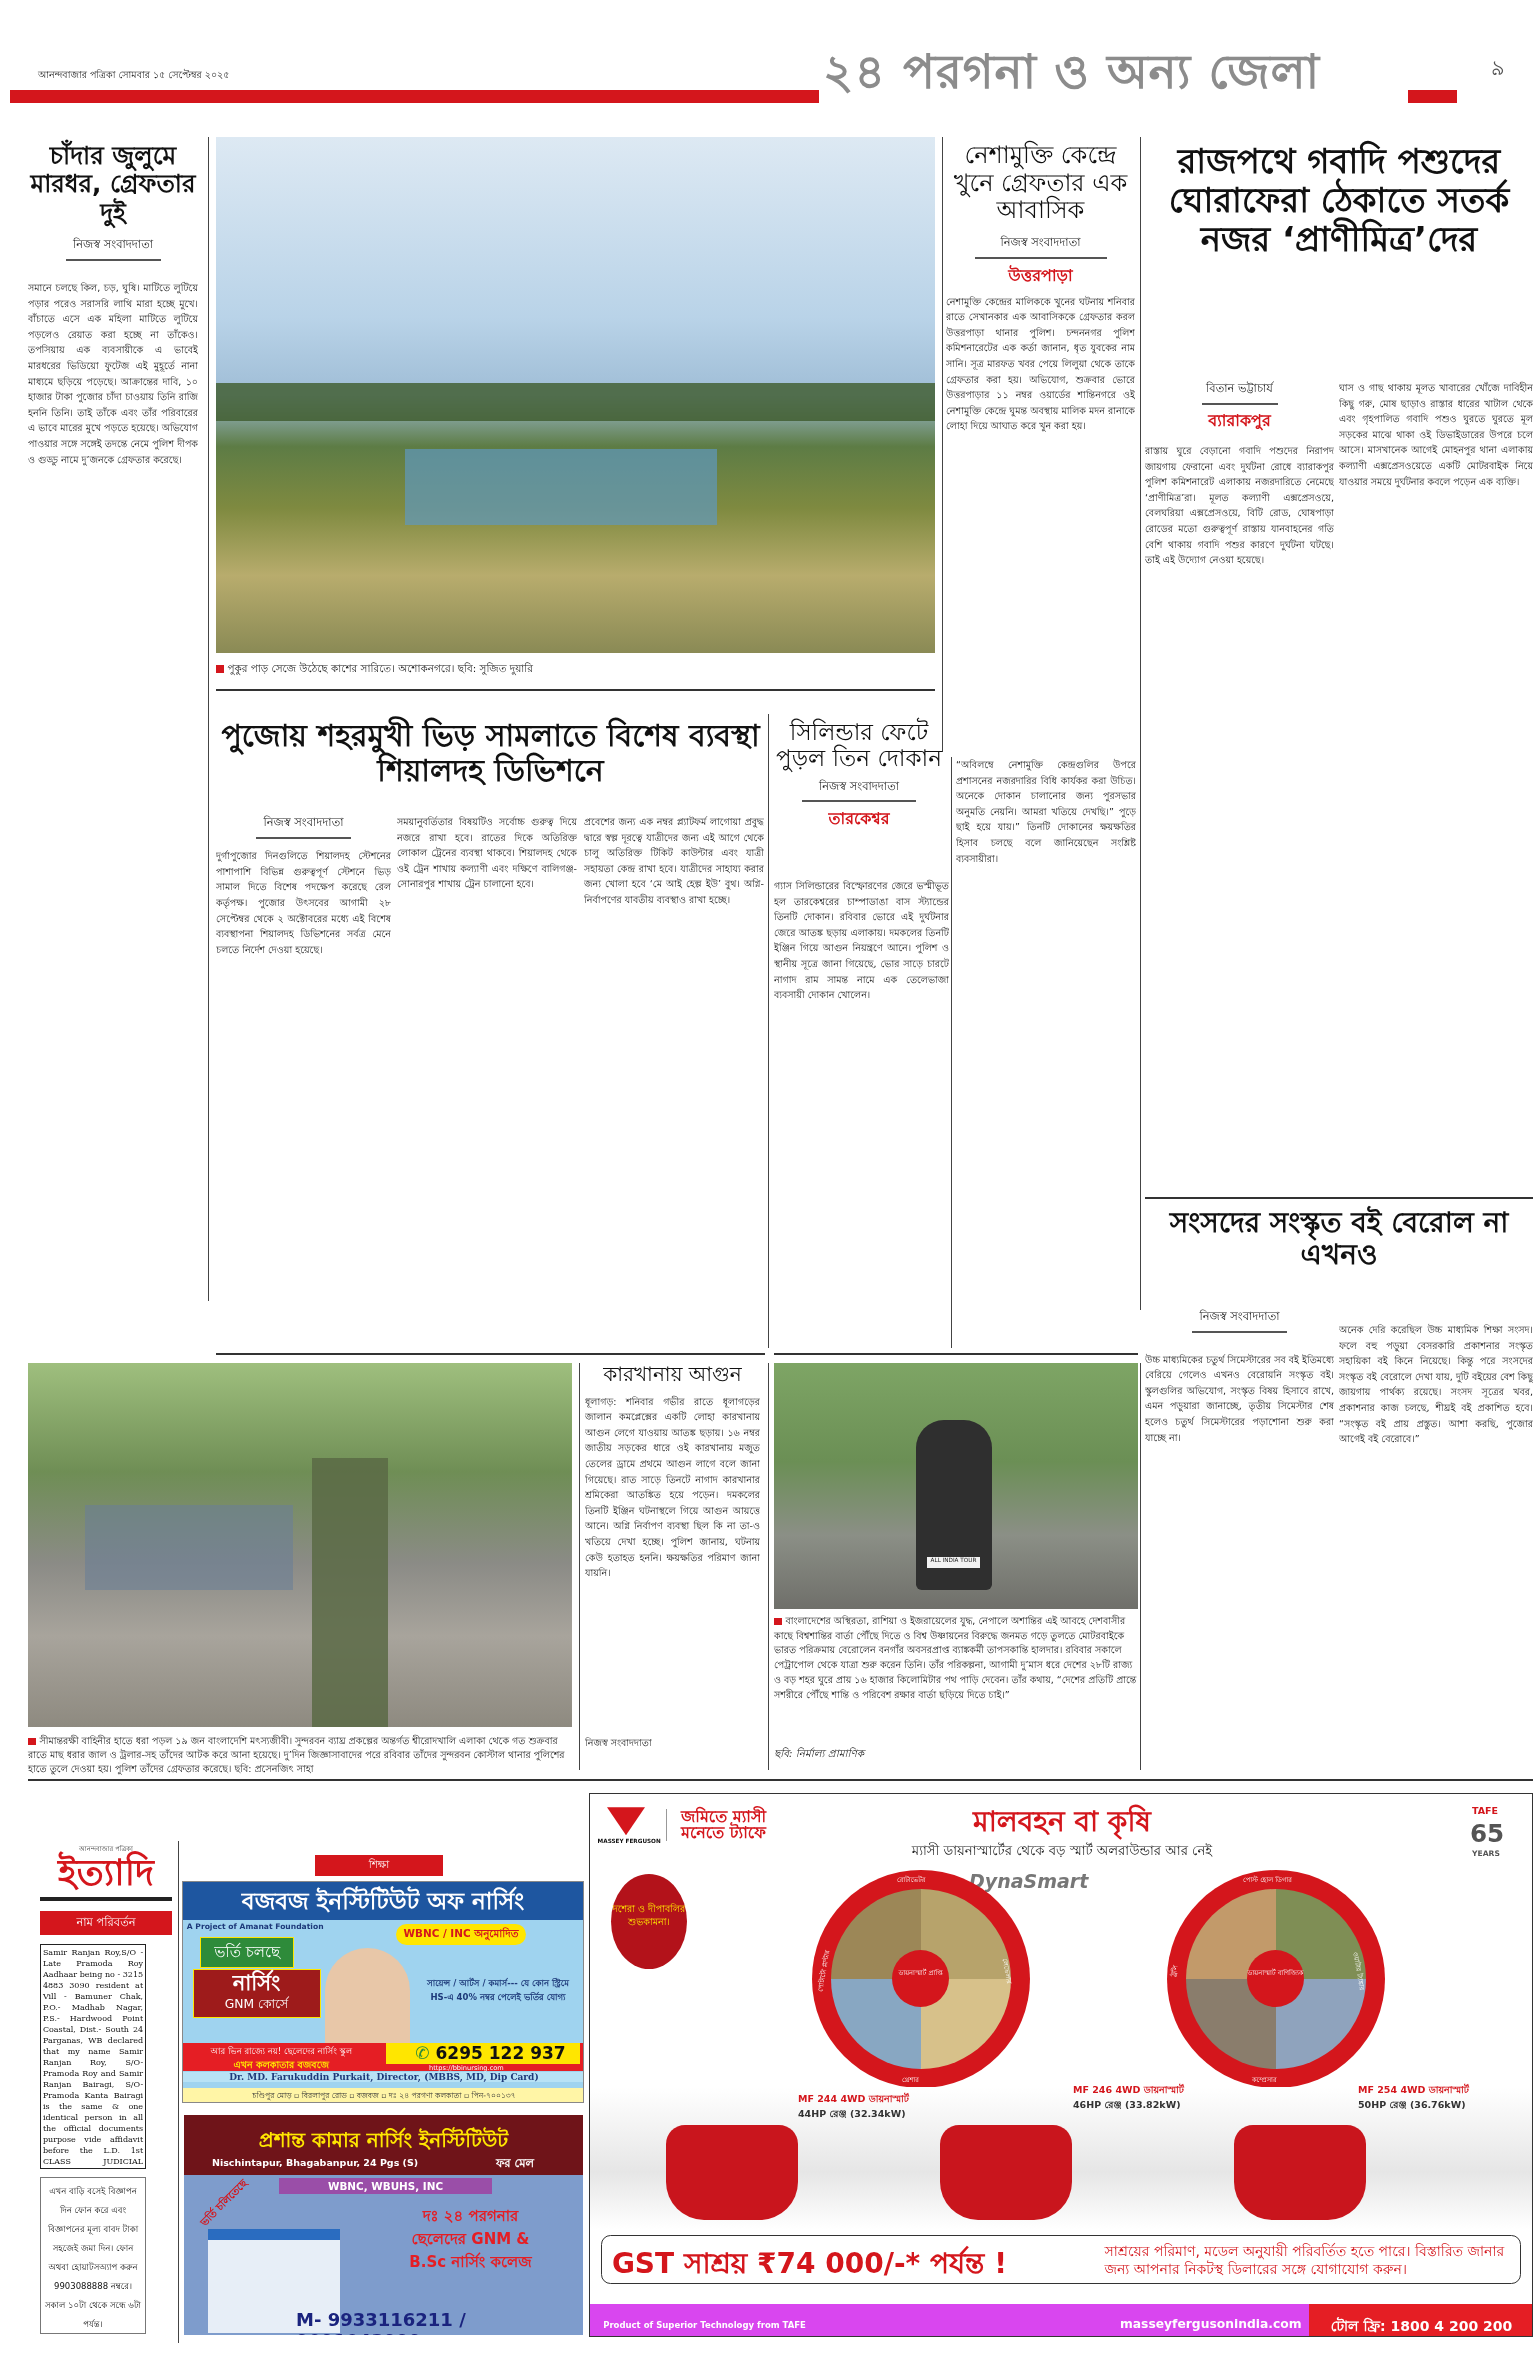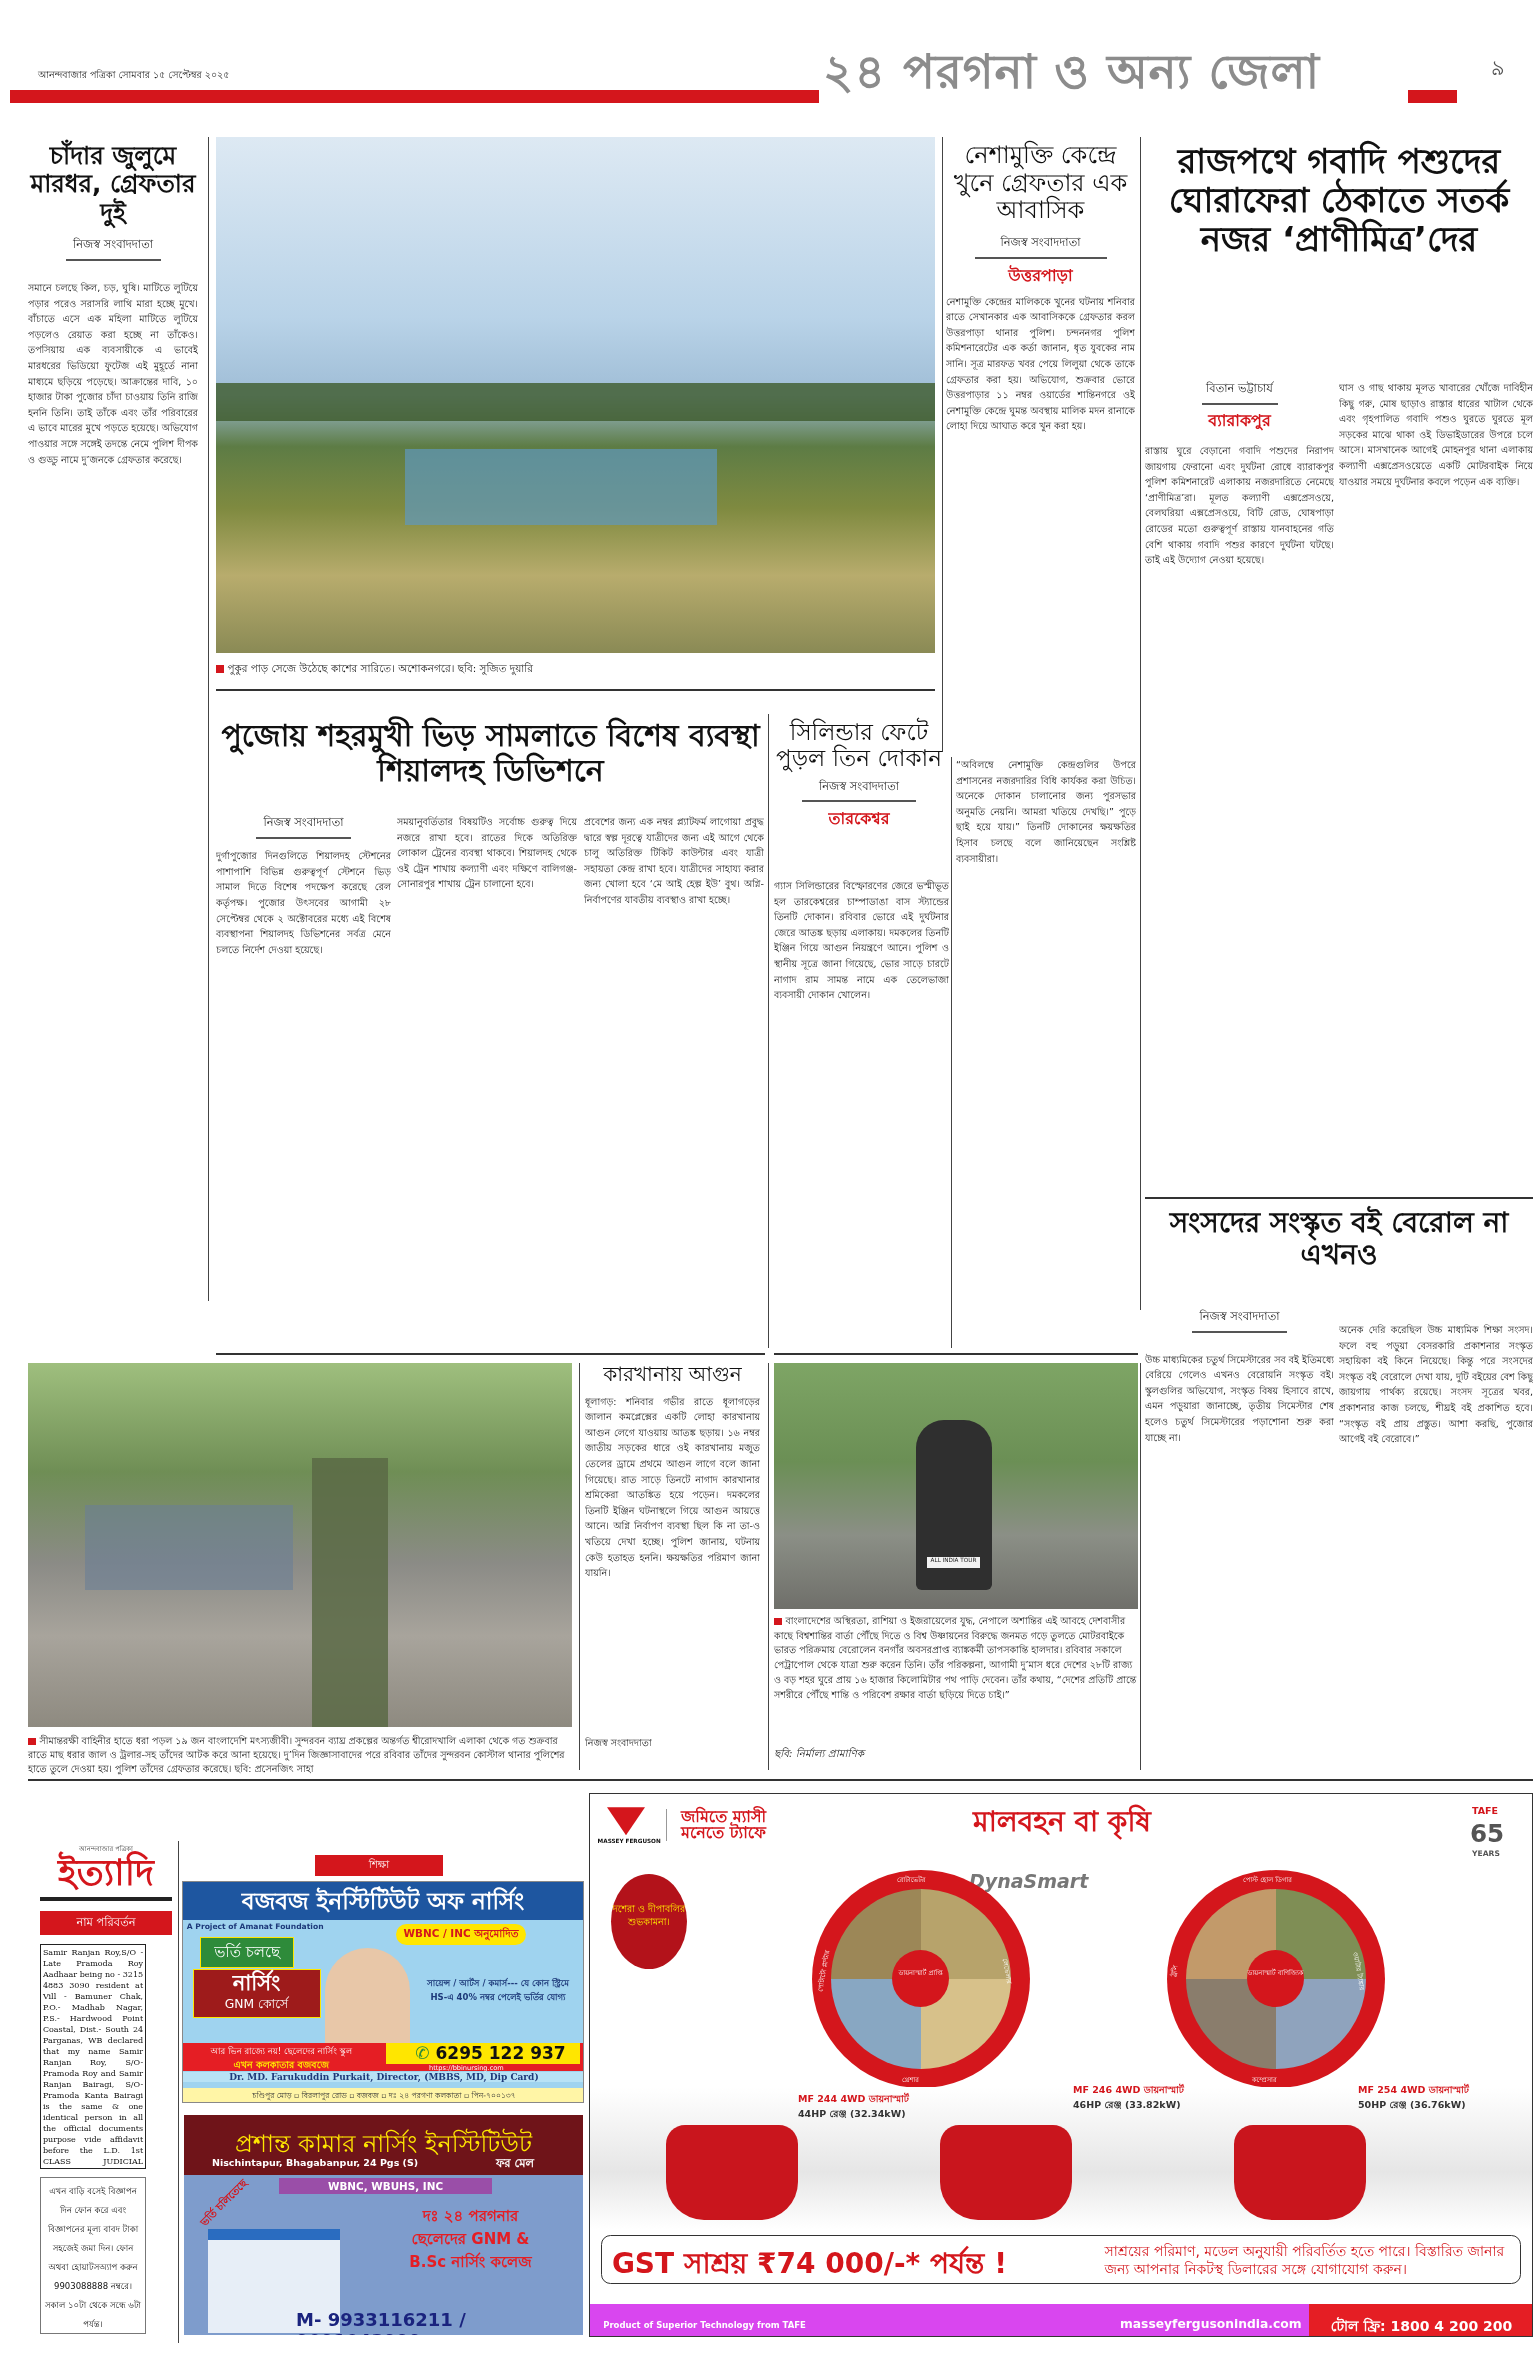--- a/index.html
+++ b/index.html
@@ -154,21 +154,21 @@
   <div style="position:absolute;left:0;top:161px;width:402px;height:28px;background:#e51e24"></div>
   <div style="position:absolute;left:3.8px;top:163px;width:189px;font-size:8.5px;color:#fff;text-align:center">আর ভিন রাজ্যে নয়! ছেলেদের নার্সিং স্কুল</div>
   <div style="position:absolute;left:3.8px;top:176px;width:189px;font-size:9.5px;color:#ffe600;text-align:center;font-weight:bold">এখন কলকাতার বজবজে</div>
   <div style="position:absolute;left:203px;top:161px;width:194px;background:#ffe600;color:#111;font-size:17px;font-weight:bold;text-align:center;line-height:21px;padding-left:15px"><span style="color:#2e8b3a">✆ </span><span>6295 122 937</span></div>
   <div style="position:absolute;left:246px;top:182px;font-size:6.6px;color:#fff">https://bbinursing.com</div>
   <div class="serif" style="position:absolute;left:0;top:190px;width:402px;font-size:9px;font-weight:bold;color:#1e3a7a;text-align:center;background:#b8e2f5">Dr. MD. Farukuddin Purkait, Director, (MBBS, MD, Dip Card)</div>
   <div style="position:absolute;left:0;top:206px;width:402px;font-size:7.6px;background:#fff5a6;color:#333;text-align:center;height:16px;line-height:16px">চণ্ডিপুর মোড় ▫ বিরলাপুর রোড ▫ বজবজ ▫ দঃ ২৪ পরগণা কলকাতা ▫ পিন-৭০০১৩৭</div>
 </div>
 
 <div class="abs" style="left:184px;top:2115px;width:399px;height:220px;background:#6f1419;overflow:hidden">
-  <div style="color:#ffe600;font-size:24px;font-weight:normal;text-align:center;margin-top:9.5px">প্রশান্ত কামার নার্সিং ইনস্টিটিউট</div>
+  <div style="color:#ffe600;font-size:20px;font-weight:bold;text-align:center;margin-top:9.5px">প্রশান্ত কামার নার্সিং ইনস্টিটিউট</div>
   <div style="position:absolute;left:28px;top:42px;color:#fff;font-size:9.5px;font-weight:bold">Nischintapur, Bhagabanpur, 24 Pgs (S)</div>
   <div style="position:absolute;left:312px;top:40px;color:#fff;font-size:11.4px;font-weight:bold">ফর মেল</div>
   <div style="position:absolute;left:0;top:60px;width:399px;height:160px;background:#7e9ccc"></div>
   <div style="position:absolute;left:95px;top:63px;width:213px;background:#9a4ea8;color:#fff;text-align:center;font-size:10.4px;font-weight:bold;padding:1.9px 0">WBNC, WBUHS, INC</div>
   <div style="position:absolute;left:9.5px;top:80px;color:#d4161c;font-size:10.4px;font-weight:bold;transform:rotate(-45deg)">ভর্তি চলিতেছে</div>
   <div style="position:absolute;left:24px;top:114px;width:132px;height:104px;background:#e7eef7;border-top:11.4px solid #2a6cc0"></div>
   <div style="position:absolute;left:180px;top:90px;width:213px;color:#e51e24;font-size:15px;font-weight:bold;text-align:center;line-height:23px">
     <div>দঃ ২৪ পরগনার</div>
     <div>ছেলেদের GNM &amp;</div>
     <div>B.Sc নার্সিং কলেজ</div>
@@ -177,20 +177,21 @@
 </div>
 
 <div class="abs ad-box" style="left:589px;top:1793px;width:944px;height:544px;overflow:hidden;background:#fff">
   <div style="position:absolute;left:17px;top:13.2px;width:38px;height:28px;background:#d4161c;clip-path:polygon(0 0,100% 0,50% 100%)"></div>
   <div style="position:absolute;left:7.6px;top:44px;font-size:5.7px;font-weight:bold">MASSEY FERGUSON</div>
   <div style="position:absolute;left:76px;top:15px;font-size:16px;color:#d4161c;font-weight:bold;line-height:16px;border-left:0.9px solid #999;padding-left:14px">
     <div>জমিতে ম্যাসী</div>
     <div>মনেতে ট্যাফে</div>
   </div>
   <div style="position:absolute;left:0;top:5.7px;width:944px;text-align:center;font-size:28px;font-weight:bold;color:#d4161c">মালবহন বা কৃষি</div>
+  <div style="position:absolute;left:0;top:47px;width:944px;text-align:center;font-size:13.2px;color:#222">ম্যাসী ডায়নাস্মার্টের থেকে বড় স্মার্ট অলরাউন্ডার আর নেই</div>
   <div style="position:absolute;left:882px;top:11.4px;font-size:9.5px;font-weight:bold;color:#d4161c">TAFE</div>
   <div style="position:absolute;left:880px;top:24.6px;font-size:24.6px;font-weight:bold;color:#555">65</div>
   <div style="position:absolute;left:882px;top:55px;font-size:7.6px;font-weight:bold;color:#555">YEARS</div>
   <div style="position:absolute;left:379px;top:76px;font-size:19px;font-style:italic;font-weight:bold;color:#777">DynaSmart</div>
   <div style="position:absolute;left:21px;top:80px;width:76px;height:95px;border-radius:50%;background:#b3121a;color:#ffe600;font-size:9.5px;text-align:center;padding-top:28px;line-height:13.2px">দশেরা ও দীপাবলির শুভকামনা।</div>
 
   <div style="position:absolute;left:222px;top:76px;width:218px;height:218px;border-radius:50%;background:#d4161c">
     <div style="position:absolute;left:19px;top:19px;width:180px;height:180px;border-radius:50%;background:conic-gradient(#b7a36b 0 25%,#d7c18a 25% 50%,#88a7c2 50% 75%,#9c8757 75% 100%)"></div>
     <div style="position:absolute;left:80px;top:80px;width:57px;height:57px;border-radius:50%;background:#d4161c;color:#fff;font-size:6.6px;text-align:center;padding-top:17px">ডায়নাস্মার্ট প্রাপ্তি</div>
     <div style="position:absolute;left:85px;top:3.8px;font-size:6.6px;color:#fff">রোটাভেটর</div>

